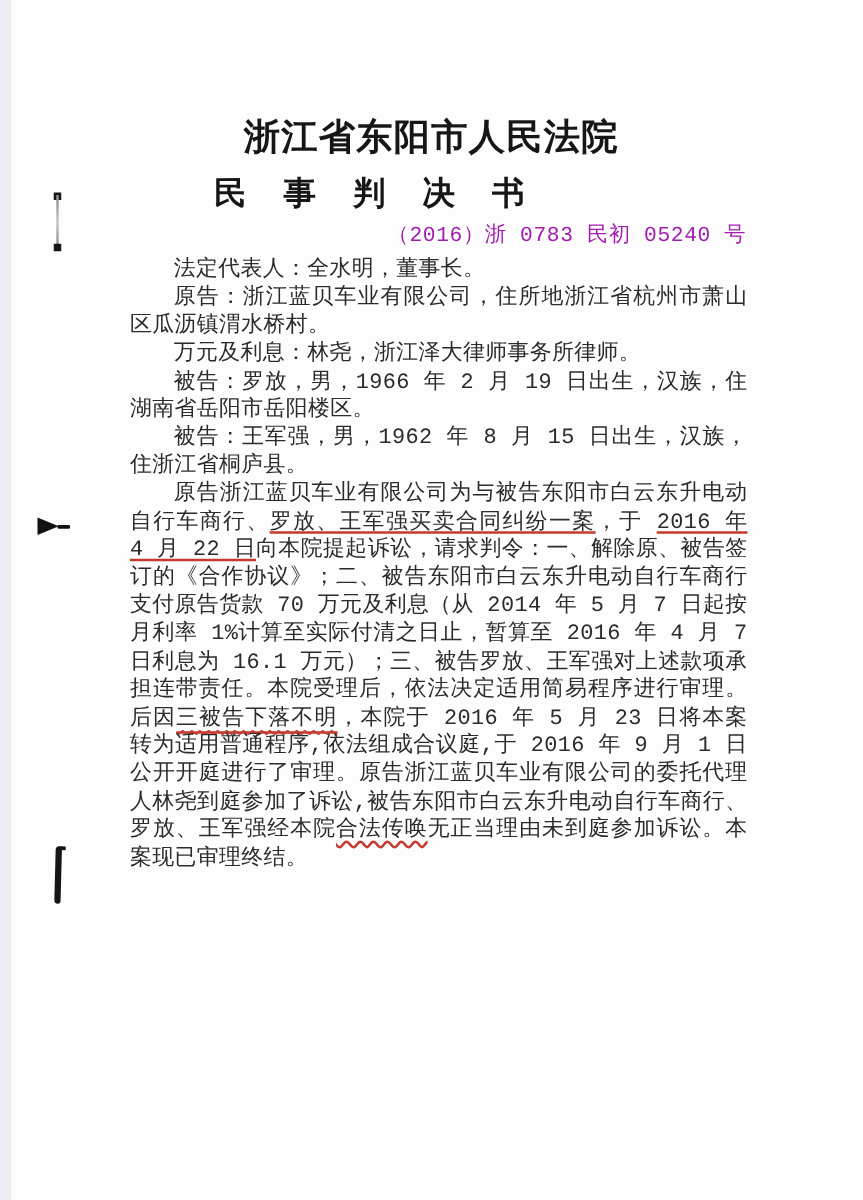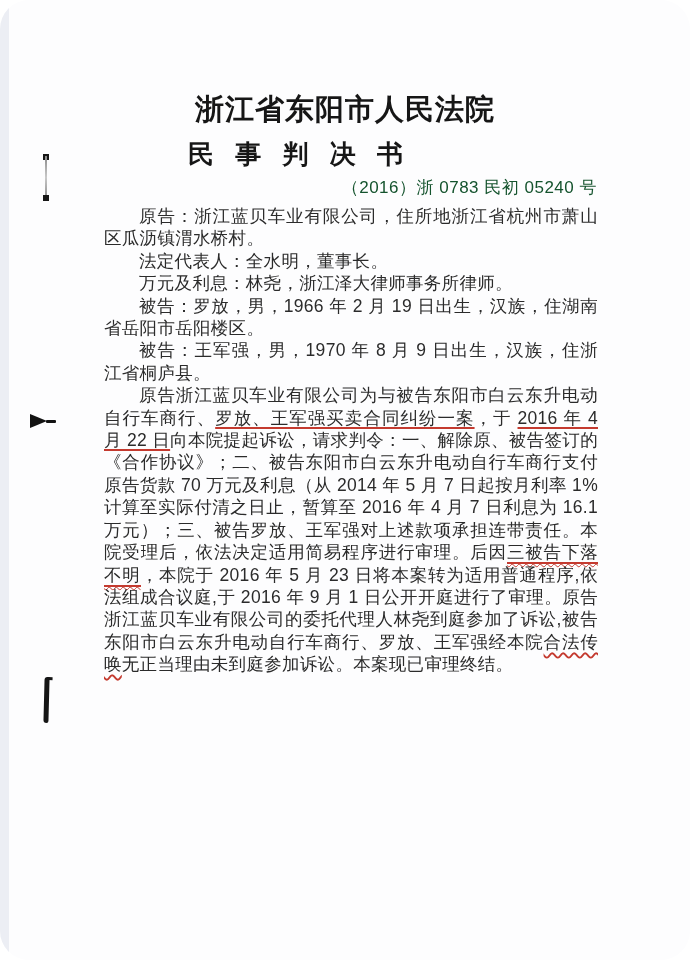--- a/index.html
+++ b/index.html
@@ -1,23 +1,22 @@
 <!DOCTYPE html>
 <html><head>
 <meta charset="utf-8">
 <style>
   html,body { margin:0; padding:0; background:#ffffff; }
   .page {
     position:relative;
     width:690px; height:960px;
     background:#fdfdfe;
     overflow:hidden;
-    font-family:Liberation Sans, sans-serif;
+    font-family:Liberation Mono, monospace;
     color:#2b2b2b;
-    border-radius:29px;
   }
   
   .scan-edge {
     position:absolute; left:0; top:0;
     width:9px; height:100%;
     background:#eceef4;
   }
   
   .mark-staple { position:absolute; left:43px; top:154px; width:6px; height:47px; }
   .mark-staple .bar {
@@ -60,21 +59,21 @@
     color:#161616;
   }
   .doc-title {
     position:absolute; top:137px; left:-46px; width:100%;
     margin:0; text-align:center;
     font-size:26px; font-weight:700; letter-spacing:7px;
     color:#161616;
   }
   .case-no {
     position:absolute; top:176px; right:93px;
-    font-size:17px; color:#14532d; letter-spacing:0.5px;
+    font-size:17px; color:#a21caf; letter-spacing:0.5px;
   }
   
   .body {
     position:absolute; left:104px; top:205px; width:494px;
     font-size:17.5px; line-height:22.4px;
     text-align:justify; text-justify:inter-ideograph;
     letter-spacing:0.3px;
     color:#2b2b2b;
   }
   .body p { margin:0; text-indent:2em; }
@@ -119,20 +118,20 @@
     <i class="tail"></i>
   </div>
 
   <div class="mark-bracket"></div>
 
   <h1 class="court">浙江省东阳市人民法院</h1>
   <h2 class="doc-title">民 事 判 决 书</h2>
   <div class="case-no">（2016）浙 0783 民初 05240 号</div>
 
   <div class="body" id="doc-body">
+      <p><span>法定代表人：全水明，董事长。</span></p>
       <p><span>原告：浙江蓝贝车业有限公司，住所地浙江省杭州市萧山区瓜沥镇渭水桥村。</span></p>
-      <p><span>法定代表人：全水明，董事长。</span></p>
       <p><span>万元及利息：林尧，浙江泽大律师事务所律师。</span></p>
       <p><span>被告：罗放，男，1966 年 2 月 19 日出生，汉族，住湖南省岳阳市岳阳楼区。</span></p>
-      <p><span>被告：王军强，男，1970 年 8 月 9 日出生，汉族，住浙江省桐庐县。</span></p>
+      <p><span>被告：王军强，男，1962 年 8 月 15 日出生，汉族，住浙江省桐庐县。</span></p>
       <p><span>原告浙江蓝贝车业有限公司为与被告东阳市白云东升电动自行车商行、</span><span class="mk-underline">罗放、王军强买卖合同纠纷一案</span><span>，于 </span><span class="mk-underline">2016 年 4 月 22 日</span><span>向本院提起诉讼，请求判令：一、解除原、被告签订的《合作协议》；二、被告东阳市白云东升电动自行车商行支付原告货款 70 万元及利息（从 2014 年 5 月 7 日起按月利率 1%计算至实际付清之日止，暂算至 2016 年 4 月 7 日利息为 16.1 万元）；三、被告罗放、王军强对上述款项承担连带责任。本院受理后，依法决定适用简易程序进行审理。后因</span><span class="mk-double-underline">三被告下落不明</span><span>，本院于 2016 年 5 月 23 日将本案转为适用普通程序,依法组成合议庭,于 2016 年 9 月 1 日公开开庭进行了审理。原告浙江蓝贝车业有限公司的委托代理人林尧到庭参加了诉讼,被告东阳市白云东升电动自行车商行、罗放、王军强经本院</span><span class="mk-wavy">合法传唤</span><span>无正当理由未到庭参加诉讼。本案现已审理终结。</span></p>
     </div>
 </div>
 
 </body></html>

